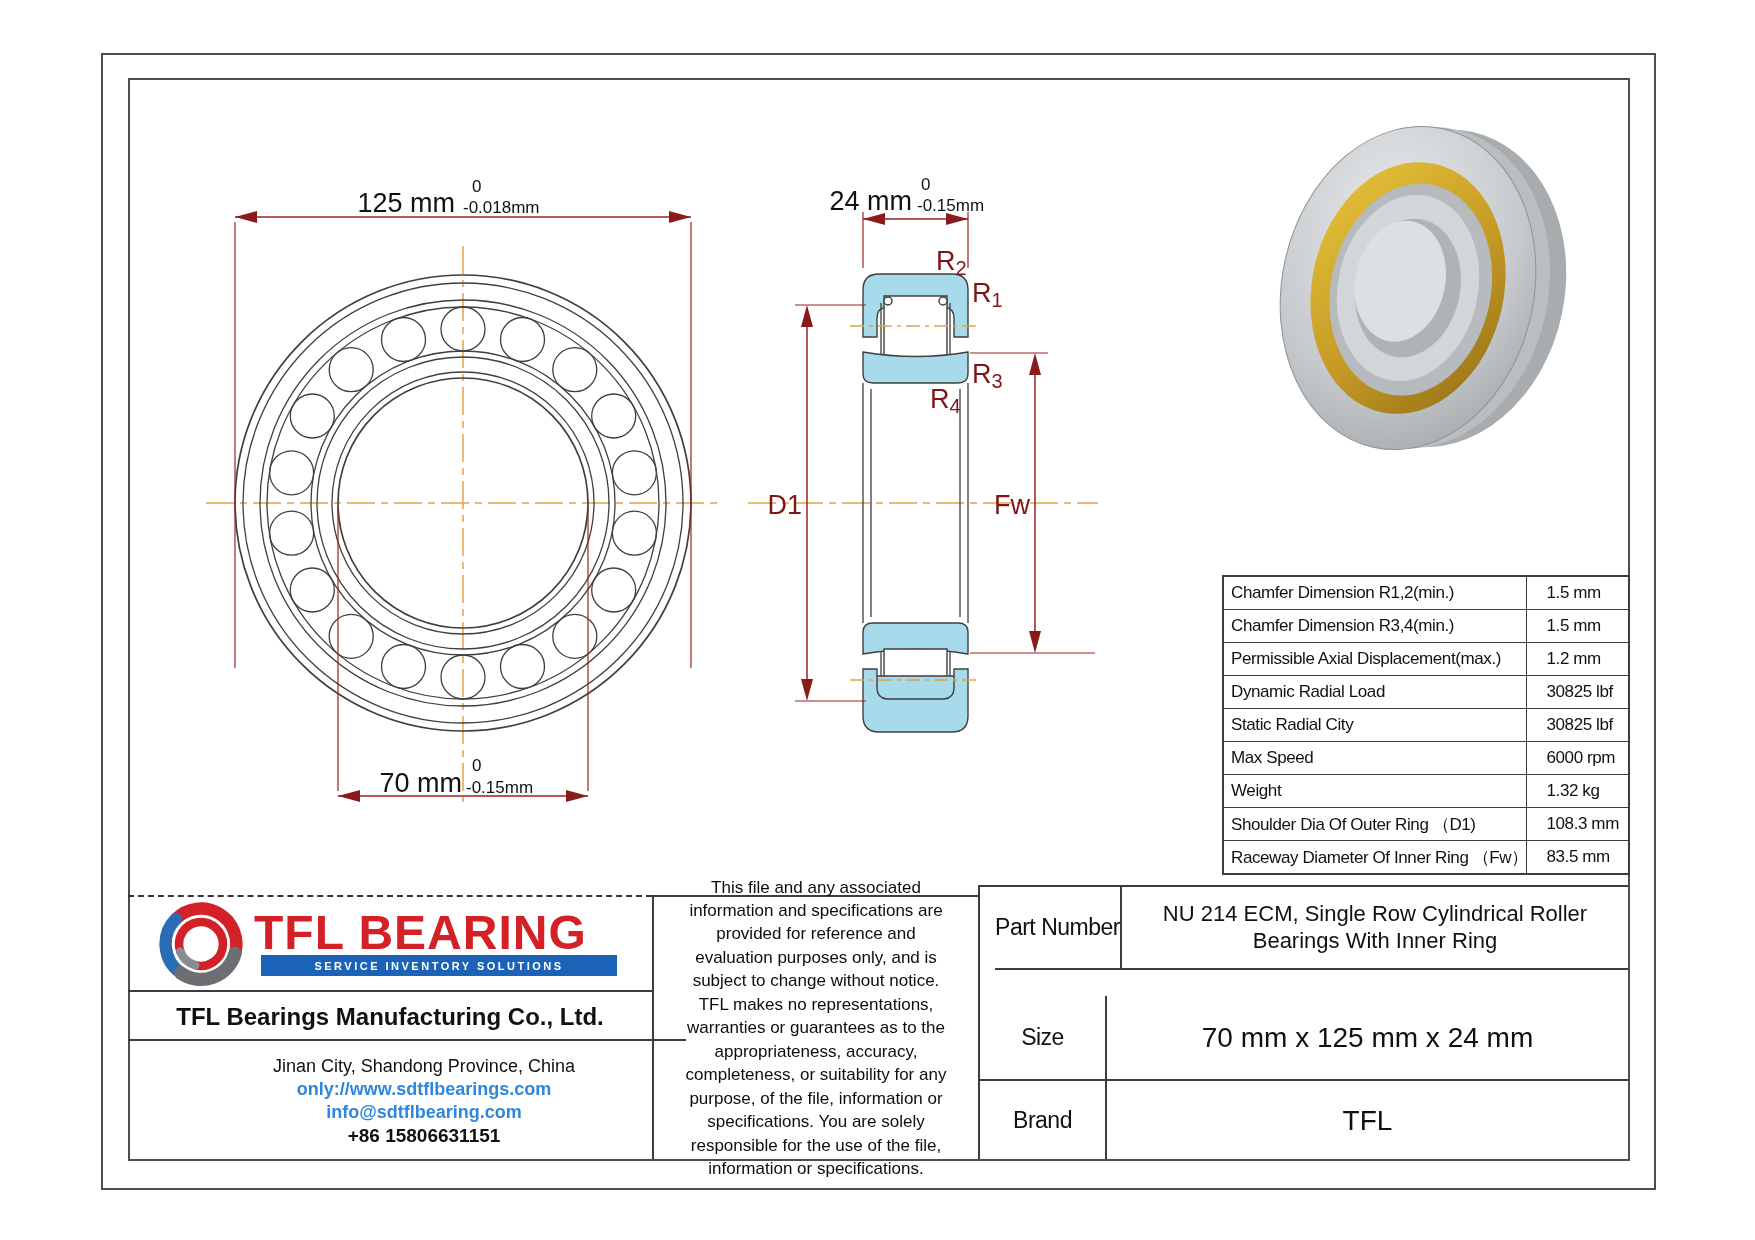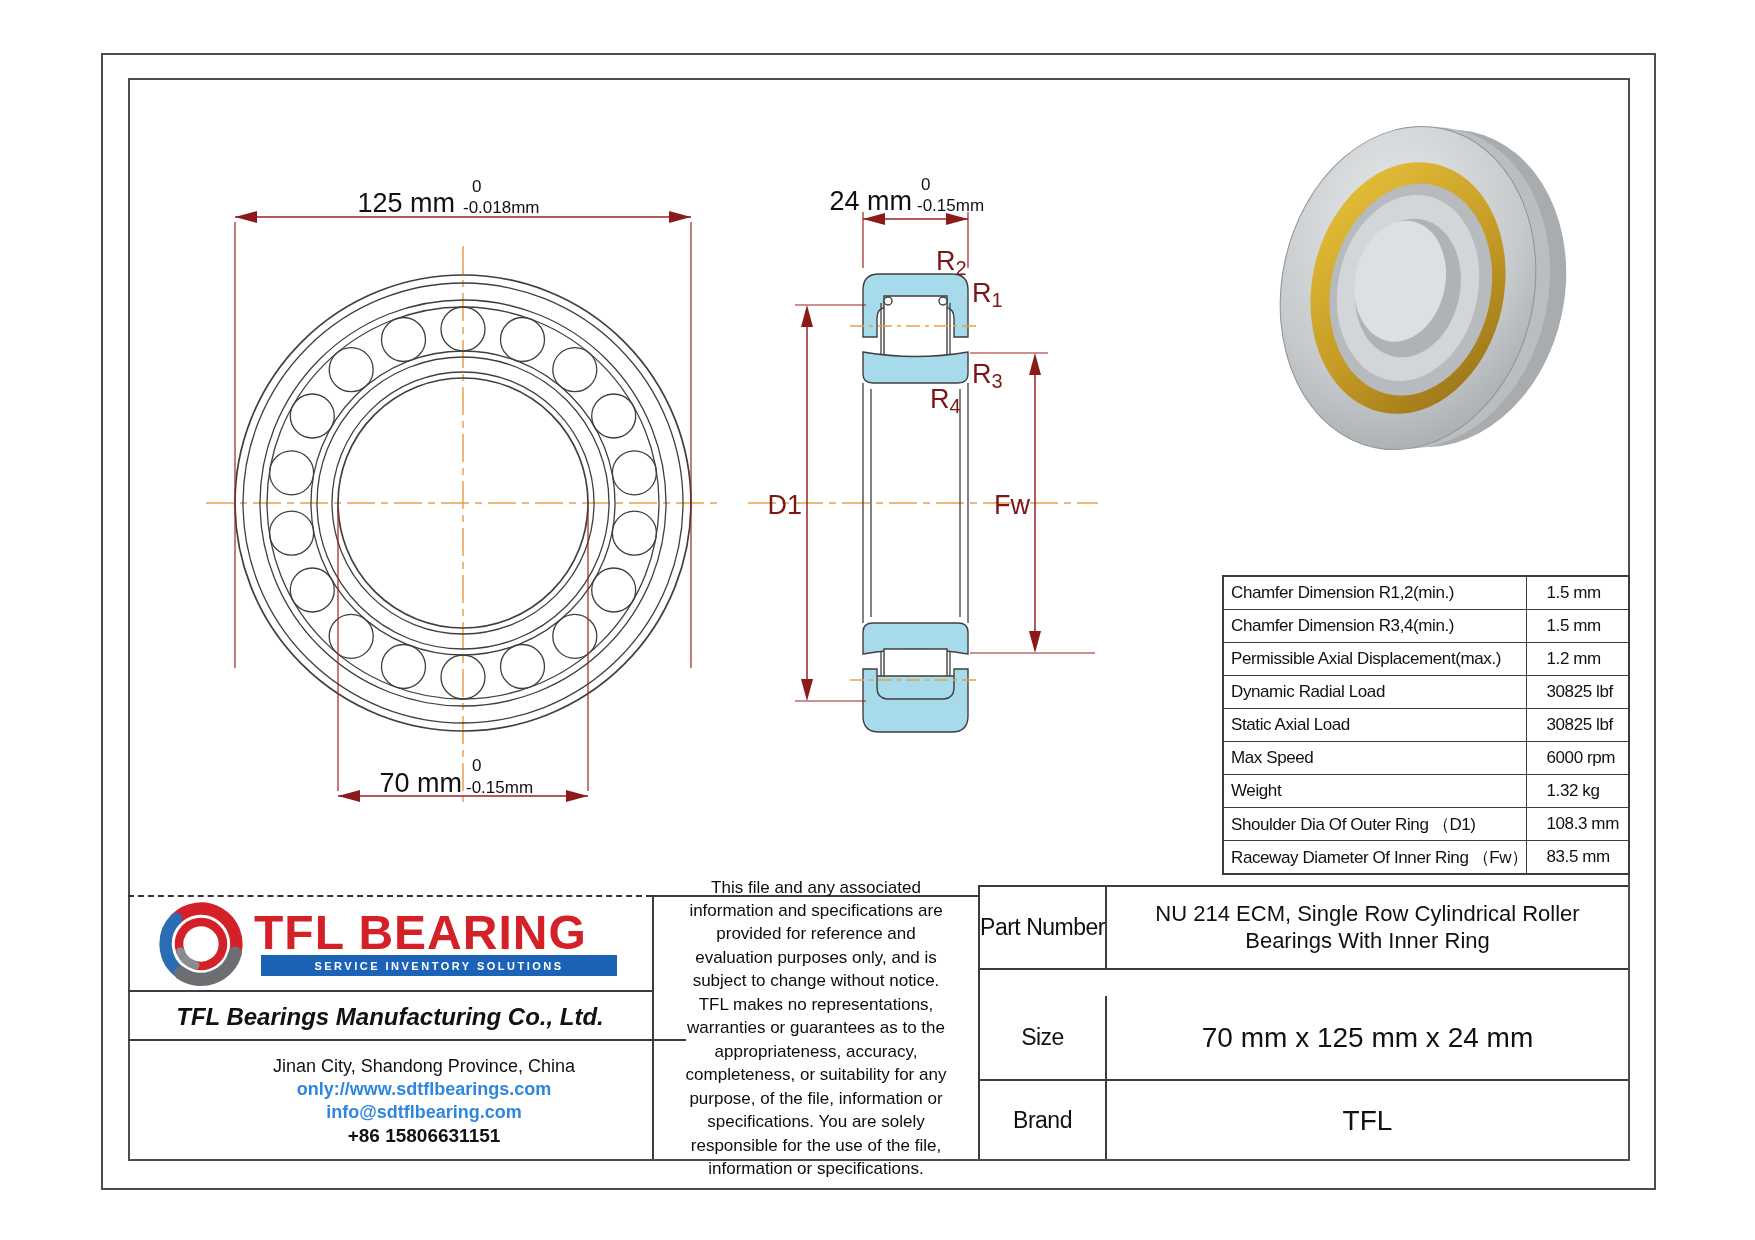--- a/index.html
+++ b/index.html
@@ -28,21 +28,21 @@
   #spec-table{left:1222px;top:575px;width:406px;border-collapse:collapse;table-layout:fixed;}
   #spec-table td{border:1.6px solid #3c3c3c;height:32px;font-size:17px;letter-spacing:-0.4px;
      padding:0 0 0 7px;white-space:nowrap;overflow:hidden;color:#111;}
   #spec-table td.val{padding-left:20px;}
   #spec-table{border:2px solid #3c3c3c;}
   
   .tb{box-sizing:border-box;}
   #tb-left{left:128px;top:895px;width:524px;height:264px;border-top:2.5px dashed #333;}
   #tb-logo-row{left:0;top:0;width:524px;height:93px;}
   #tb-name-row{left:0;top:93px;width:524px;height:49px;border-top:2px solid #3c3c3c;
-     display:flex;align-items:center;justify-content:center;font-style:italic;}
+     display:flex;align-items:center;justify-content:center;}
   #tb-contact-row{left:0;top:142px;width:524px;height:122px;border-top:2px solid #3c3c3c;
      display:flex;flex-direction:column;align-items:center;justify-content:center;line-height:1.28;padding-left:34px;}
   #company-name{font-size:24px;font-weight:bold;color:#111;}
   .addr{font-size:18px;color:#111;}
   .link{font-size:18px;font-weight:bold;color:#2e86de;text-decoration:none;}
   .phone{font-size:19px;font-weight:bold;color:#111;}
   #tb-disclaimer{left:652px;top:895px;width:326px;height:264px;border-top:2px solid #3c3c3c;
      border-left:2px solid #3c3c3c;display:flex;align-items:center;justify-content:center;}
   #disclaimer-text{font-size:17px;line-height:1.38;text-align:center;padding:0 24px;color:#0d0d0d;}
   #tb-right{left:978px;top:885px;width:650px;height:274px;border-top:2px solid #3c3c3c;
@@ -226,21 +226,21 @@
       </tr>
     <tr>
         <td>Permissible Axial Displacement(max.)</td>
         <td class="val">1.2 mm</td>
       </tr>
     <tr>
         <td>Dynamic Radial Load</td>
         <td class="val">30825 lbf</td>
       </tr>
     <tr>
-        <td>Static Axial Load</td>
+        <td>Static Radial City</td>
         <td class="val">30825 lbf</td>
       </tr>
     <tr>
         <td>Max Speed</td>
         <td class="val">6000 rpm</td>
       </tr>
     <tr>
         <td>Weight</td>
         <td class="val">1.32 kg</td>
       </tr>
@@ -278,21 +278,21 @@
     <a class="link" href="#">info@sdtflbearing.com</a>
     <span class="phone">+86 15806631151</span>
   </div>
 </div>
 
 <div class="abs tb" id="tb-disclaimer">
   <div id="disclaimer-text">This file and any associated information and specifications are provided for reference and evaluation purposes only, and is subject to change without notice. TFL makes no representations, warranties or guarantees as to the appropriateness, accuracy, completeness, or suitability for any purpose, of the file, information or specifications.  You are solely responsible for the use of the file, information or specifications.</div>
 </div>
 
 <div class="abs tb" id="tb-right">
-  <div class="tb-row" style="height:90px;">
+  <div class="tb-row" style="height:90px;margin-left:15px;">
     <div class="lab">Part Number</div>
     <div class="val" style="font-weight:normal;font-size:22px;">NU 214 ECM, Single Row Cylindrical Roller Bearings With Inner Ring</div>
   </div>
   <div class="tb-row" style="height:93px;margin-top:26px;">
     <div class="lab">Size</div>
     <div class="val">70 mm x 125 mm x 24 mm</div>
   </div>
   <div class="tb-row" style="height:87px;">
     <div class="lab">Brand</div>
     <div class="val">TFL</div>

